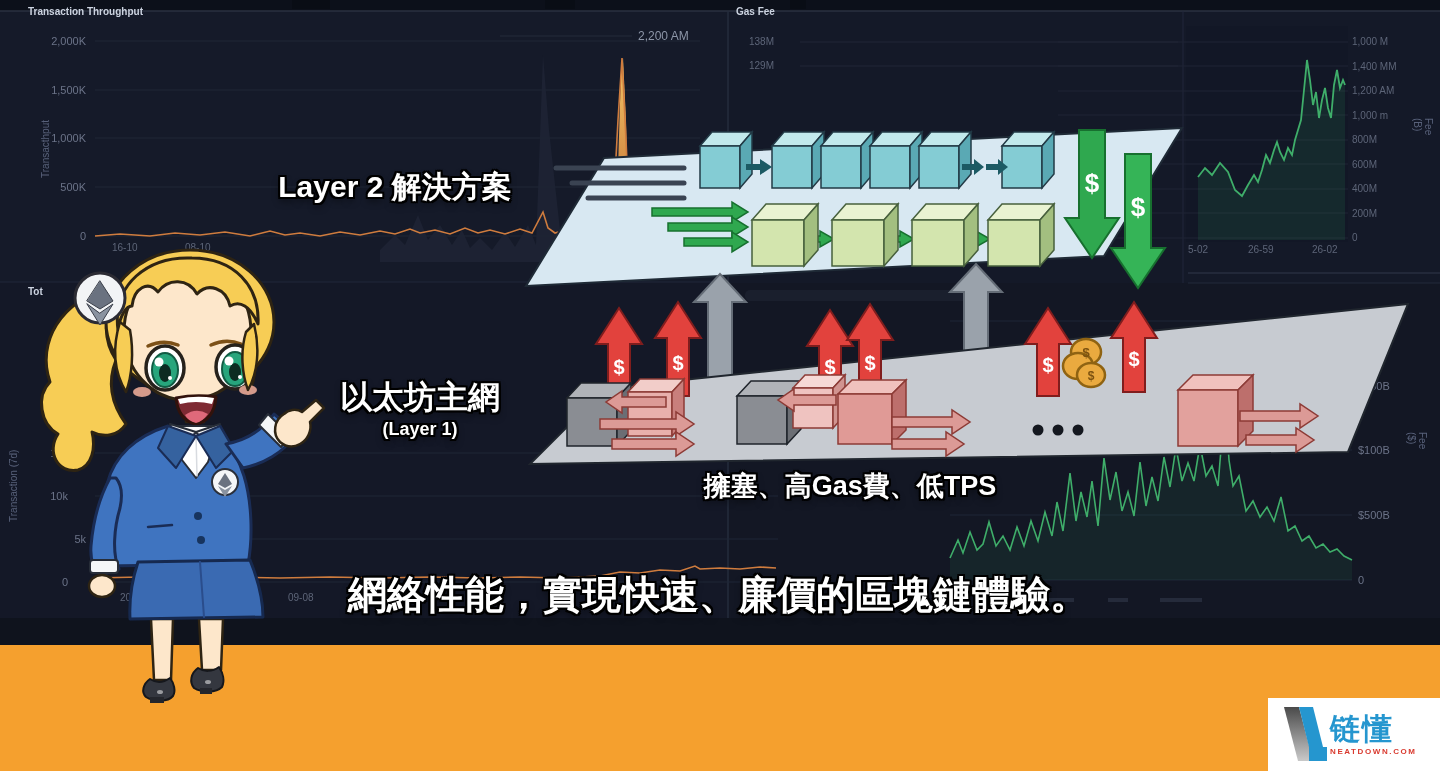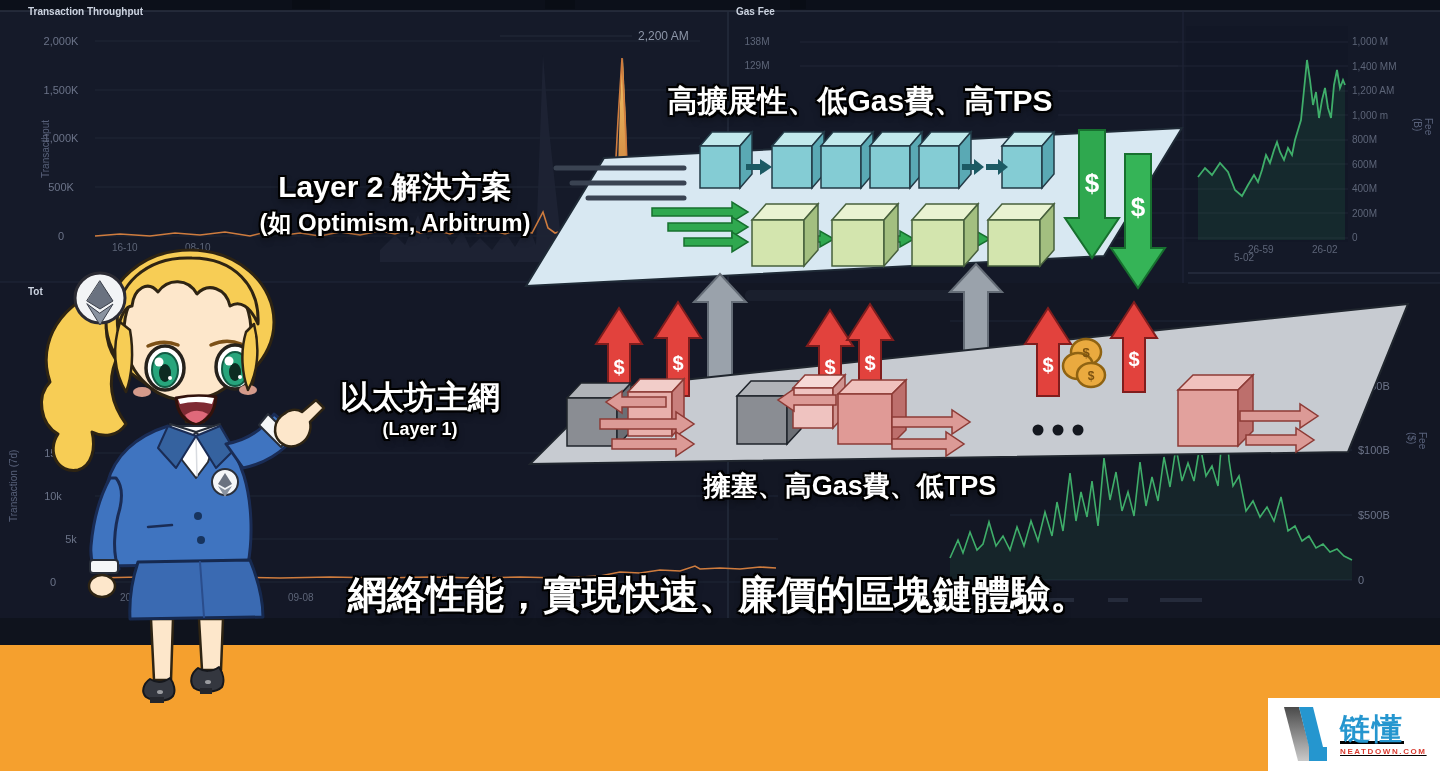--- a/index.html
+++ b/index.html
@@ -9,21 +9,21 @@
   .chart-title{font-size:10px;font-weight:700;color:#ccd3e0;}
   .tick{font-size:11px;color:#6b7388;}
   .tick-sm{font-size:10px;color:#5d6578;}
   .vlab{position:absolute;font-size:10px;color:#58617a;transform-origin:0 0;transform:rotate(-90deg);}
   .vlab-r{position:absolute;font-size:10px;color:#58617a;transform-origin:0 0;transform:rotate(90deg);}
   .annot{font-size:12px;color:#8d96a8;}
   .ol{color:#fff;font-weight:700;
       text-shadow:-2px -2px 0 #000,2px -2px 0 #000,-2px 2px 0 #000,2px 2px 0 #000,
                   -2px 0 0 #000,2px 0 0 #000,0 -2px 0 #000,0 2px 0 #000,0 4px 7px rgba(0,0,0,.55);}
   .ta-c{text-align:center;}
-  .ta-r{text-align:center;}
+  .ta-r{text-align:right;}
   svg{position:absolute;left:0;top:0;}
   #footer-bar{position:absolute;left:0;top:645px;width:1440px;height:126px;background:#f5a02e;z-index:20;}
   #logo-box{position:absolute;left:1268px;top:698px;width:172px;height:73px;background:#ffffff;z-index:25;
             display:flex;align-items:center;}
   #brand-name{font-size:30px;font-weight:700;color:#2596cf;letter-spacing:2px;line-height:1;}
   #brand-domain{font-size:8px;font-weight:700;color:#d93a2f;letter-spacing:1.6px;margin-top:3px;}
   .z5{z-index:5;}.z10{z-index:10;}.z30{z-index:30;}.z35{z-index:35;}
 </style>
 </head>
 <body>
@@ -132,21 +132,21 @@
 
   <span class="t tick-sm z10" style="left:1352px;top:36px;">1,000 M</span>
   <span class="t tick-sm z10" style="left:1352px;top:61px;">1,400 MM</span>
   <span class="t tick-sm z10" style="left:1352px;top:85px;">1,200 AM</span>
   <span class="t tick-sm z10" style="left:1352px;top:110px;">1,000 m</span>
   <span class="t tick-sm z10" style="left:1352px;top:134px;">800M</span>
   <span class="t tick-sm z10" style="left:1352px;top:159px;">600M</span>
   <span class="t tick-sm z10" style="left:1352px;top:183px;">400M</span>
   <span class="t tick-sm z10" style="left:1352px;top:208px;">200M</span>
   <span class="t tick-sm z10" style="left:1352px;top:232px;">0</span>
-  <span class="t tick-sm z10" style="left:1188px;top:252px;margin-left:46px;">5-02</span>
+  <span class="t tick-sm z10" style="left:1188px;top:244px;">5-02</span>
   <span class="t tick-sm z10" style="left:1248px;top:244px;">26-59</span>
   <span class="t tick-sm z10" style="left:1312px;top:244px;">26-02</span>
   <span class="vlab-r z10" style="left:1434px;top:118px;">Fee (B)</span>
 
   <span class="t chart-title z10" style="left:28px;top:286px;">Tot</span>
   <span class="vlab z10" style="left:8px;top:522px;">Transaction (7d)</span>
   <span class="t tick ta-r z10" style="left:38px;top:447px;width:30px;">15k</span>
   <span class="t tick ta-r z10" style="left:38px;top:490px;width:30px;">10k</span>
   <span class="t tick ta-r z10" style="left:56px;top:533px;width:30px;">5k</span>
   <span class="t tick ta-r z10" style="left:38px;top:576px;width:30px;">0</span>
@@ -399,40 +399,38 @@
       <g>
         <circle cx="225" cy="482" r="13" fill="#f4f6f8" stroke="#2a2f3a" stroke-width="2"></circle>
         <polygon points="225,473 232,484 225,488 218,484" fill="#6a7280"></polygon>
         <polygon points="225,490 232,486 225,497 218,486" fill="#8a93a0"></polygon>
       </g>
       <circle cx="198" cy="516" r="4" fill="#17345e"></circle>
       <circle cx="201" cy="540" r="4" fill="#17345e"></circle>
     </g>
   </svg>
 
-  <span class="t ol ta-c z35" style="left:640px;top:84px;width:440px;font-size:30px;">高擴展性、低Gas費、高TPS</span>
   <span class="t ol ta-c z35" style="left:250px;top:170px;width:290px;font-size:30px;">Layer 2 解決方案</span>
-  <span class="t ol ta-c z35" style="left:230px;top:210px;width:330px;font-size:24px;">(如 Optimism, Arbitrum)</span>
   <span class="t ol ta-c z35" style="left:300px;top:380px;width:240px;font-size:32px;">以太坊主網</span>
   <span class="t ol ta-c z35" style="left:300px;top:420px;width:240px;font-size:18px;">(Layer 1)</span>
   <span class="t ol ta-c z35" style="left:660px;top:472px;width:380px;font-size:27px;">擁塞、高Gas費、低TPS</span>
   <span class="t ol z35" style="left:348px;top:577px;font-size:39px;font-family:Liberation Mono, monospace;">網絡性能，實現快速、廉價的區塊鏈體驗。</span>
 
   <div id="footer-bar"></div>
   <div id="logo-box">
     <svg width="48" height="60" viewBox="0 0 48 60" style="position:static;margin-left:14px;">
       <defs>
         <linearGradient id="grayGrad" x1="0" y1="0" x2="0" y2="1">
           <stop offset="0" stop-color="#4a4a4a"></stop>
             <stop offset="1" stop-color="#c9c9c9"></stop>
         </linearGradient>
       </defs>
       <polygon points="2,2 17,2 31,56 16,56" fill="url(#grayGrad)"></polygon>
       <polygon points="17,2 31,2 43,50 29,50" fill="#2596cf"></polygon>
       <rect x="27" y="42" width="18" height="14" fill="#2596cf"></rect>
     </svg>
-    <div style="margin-left:10px;text-decoration:underline;">
+    <div style="">
       <div id="brand-name">链懂</div>
       <div id="brand-domain">NEATDOWN.COM</div>
     </div>
   </div>
 
 </div>
 
 </body></html>

